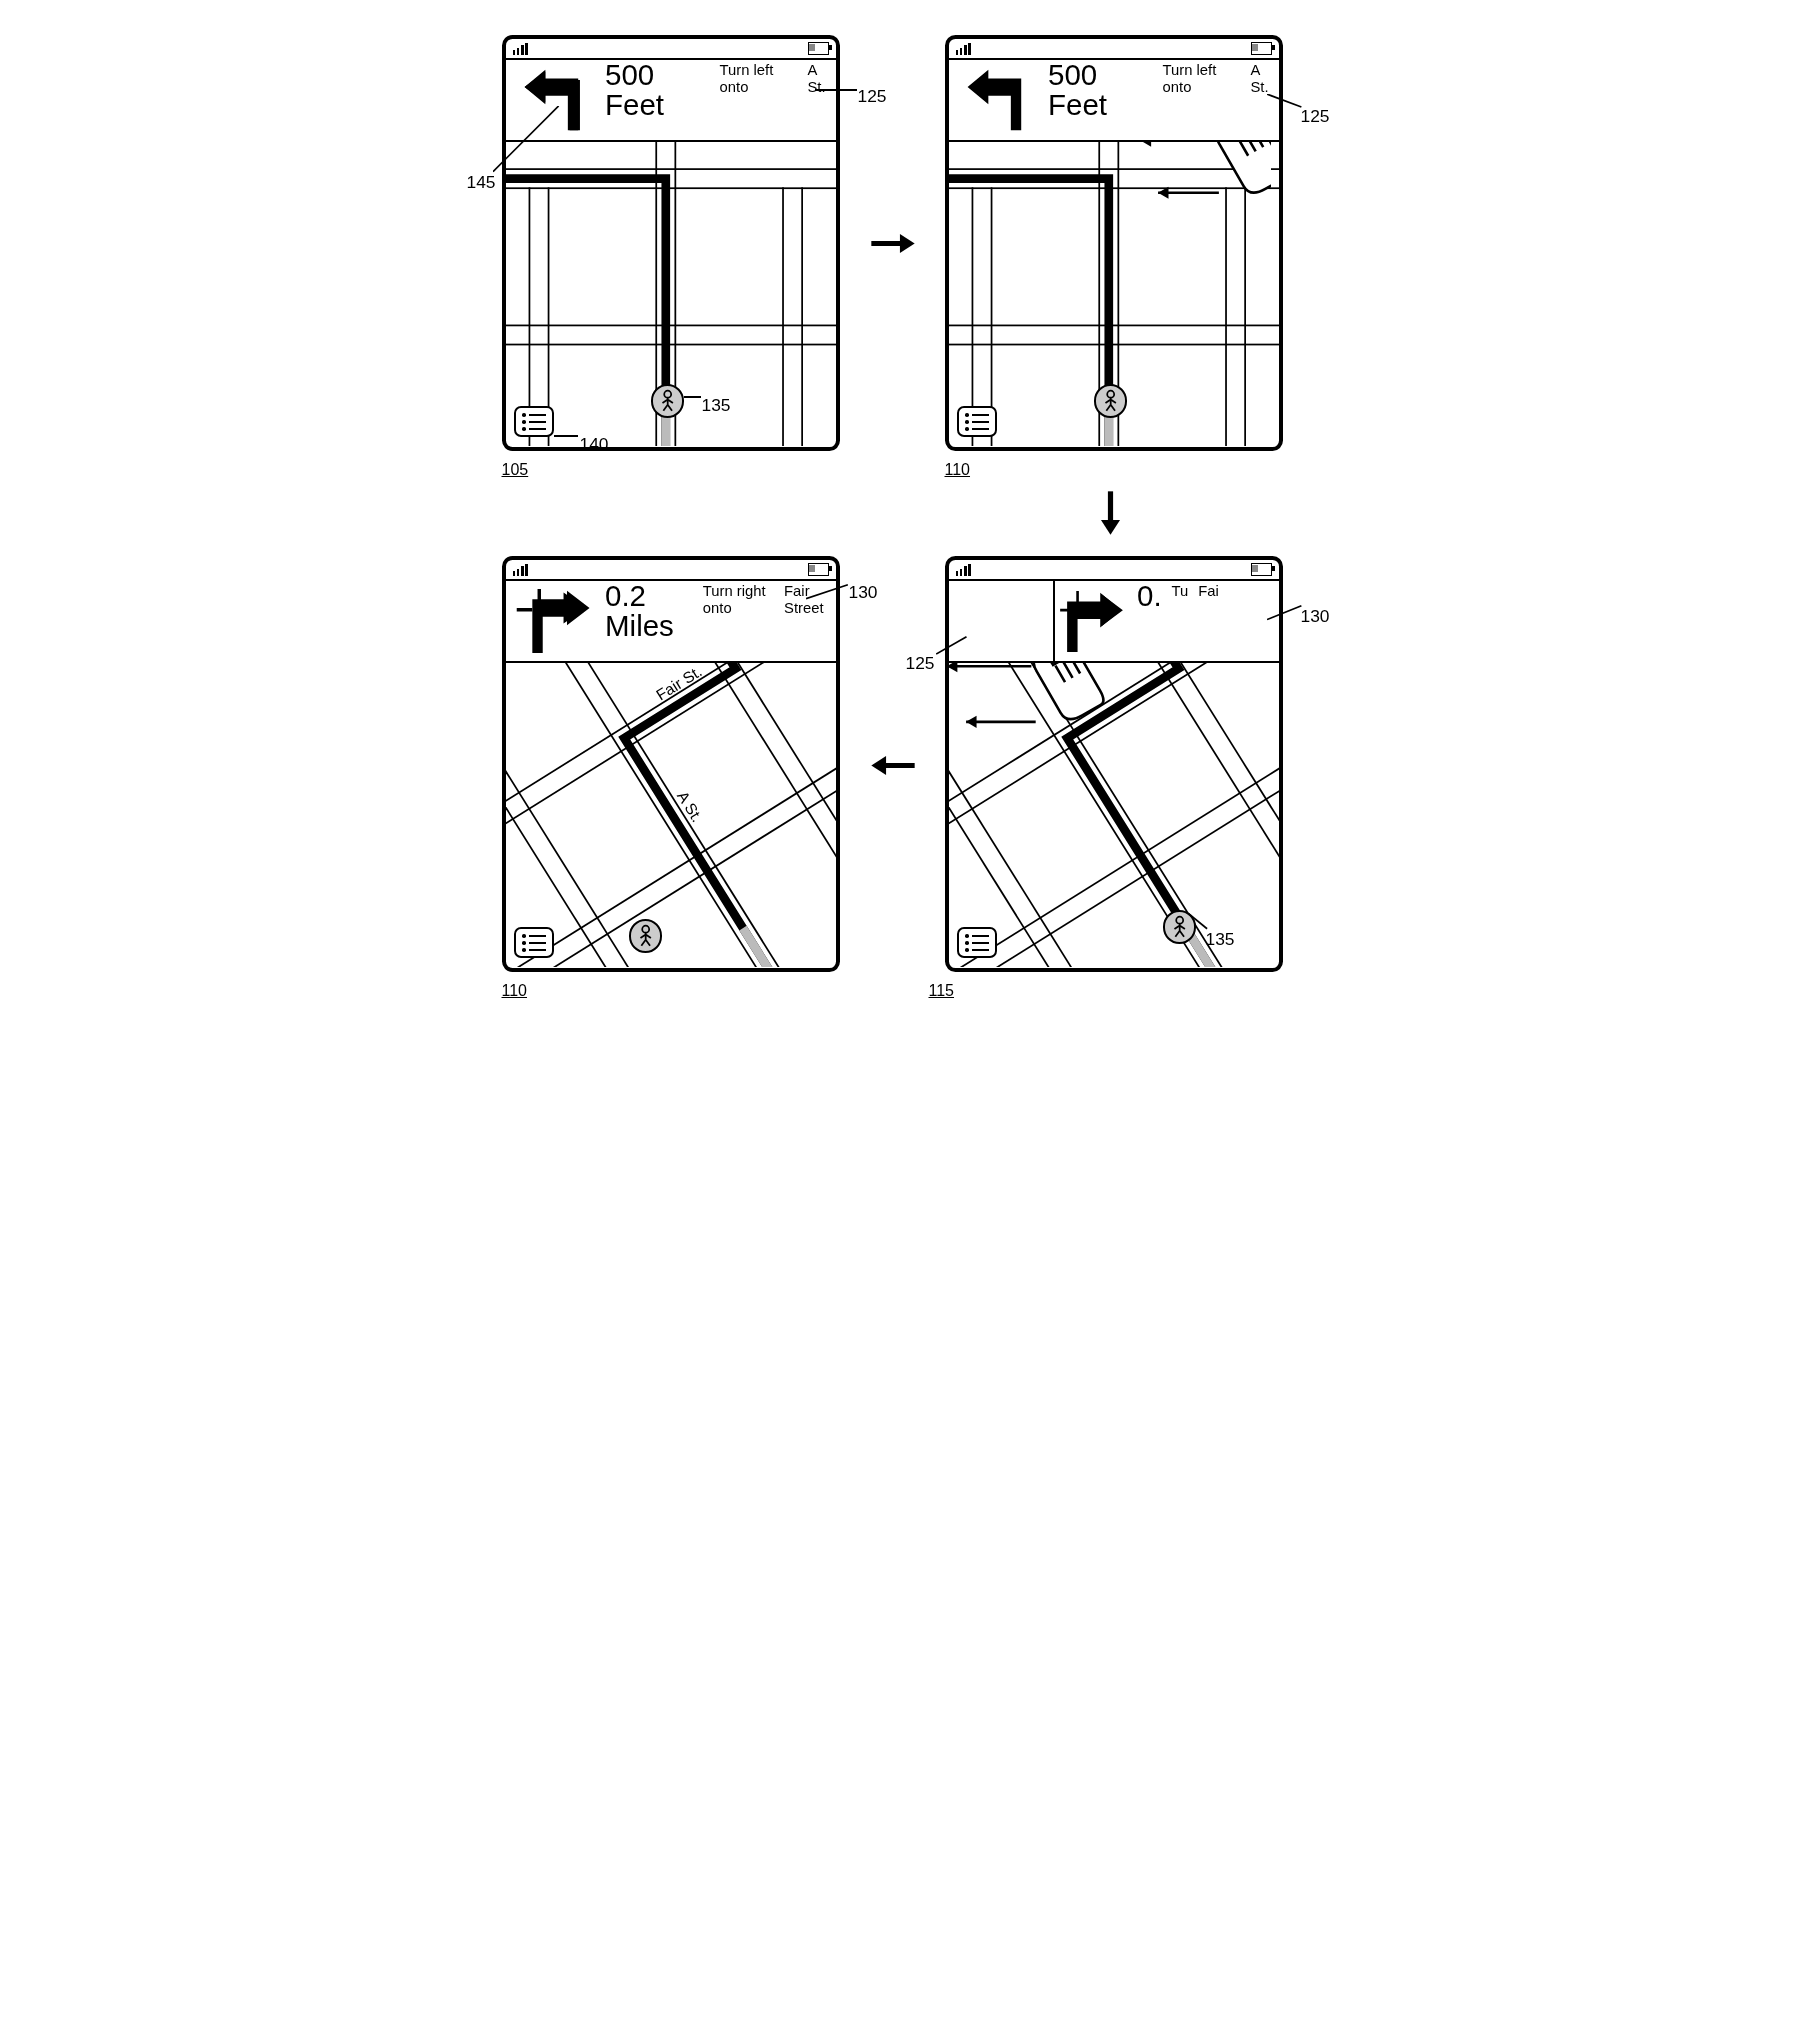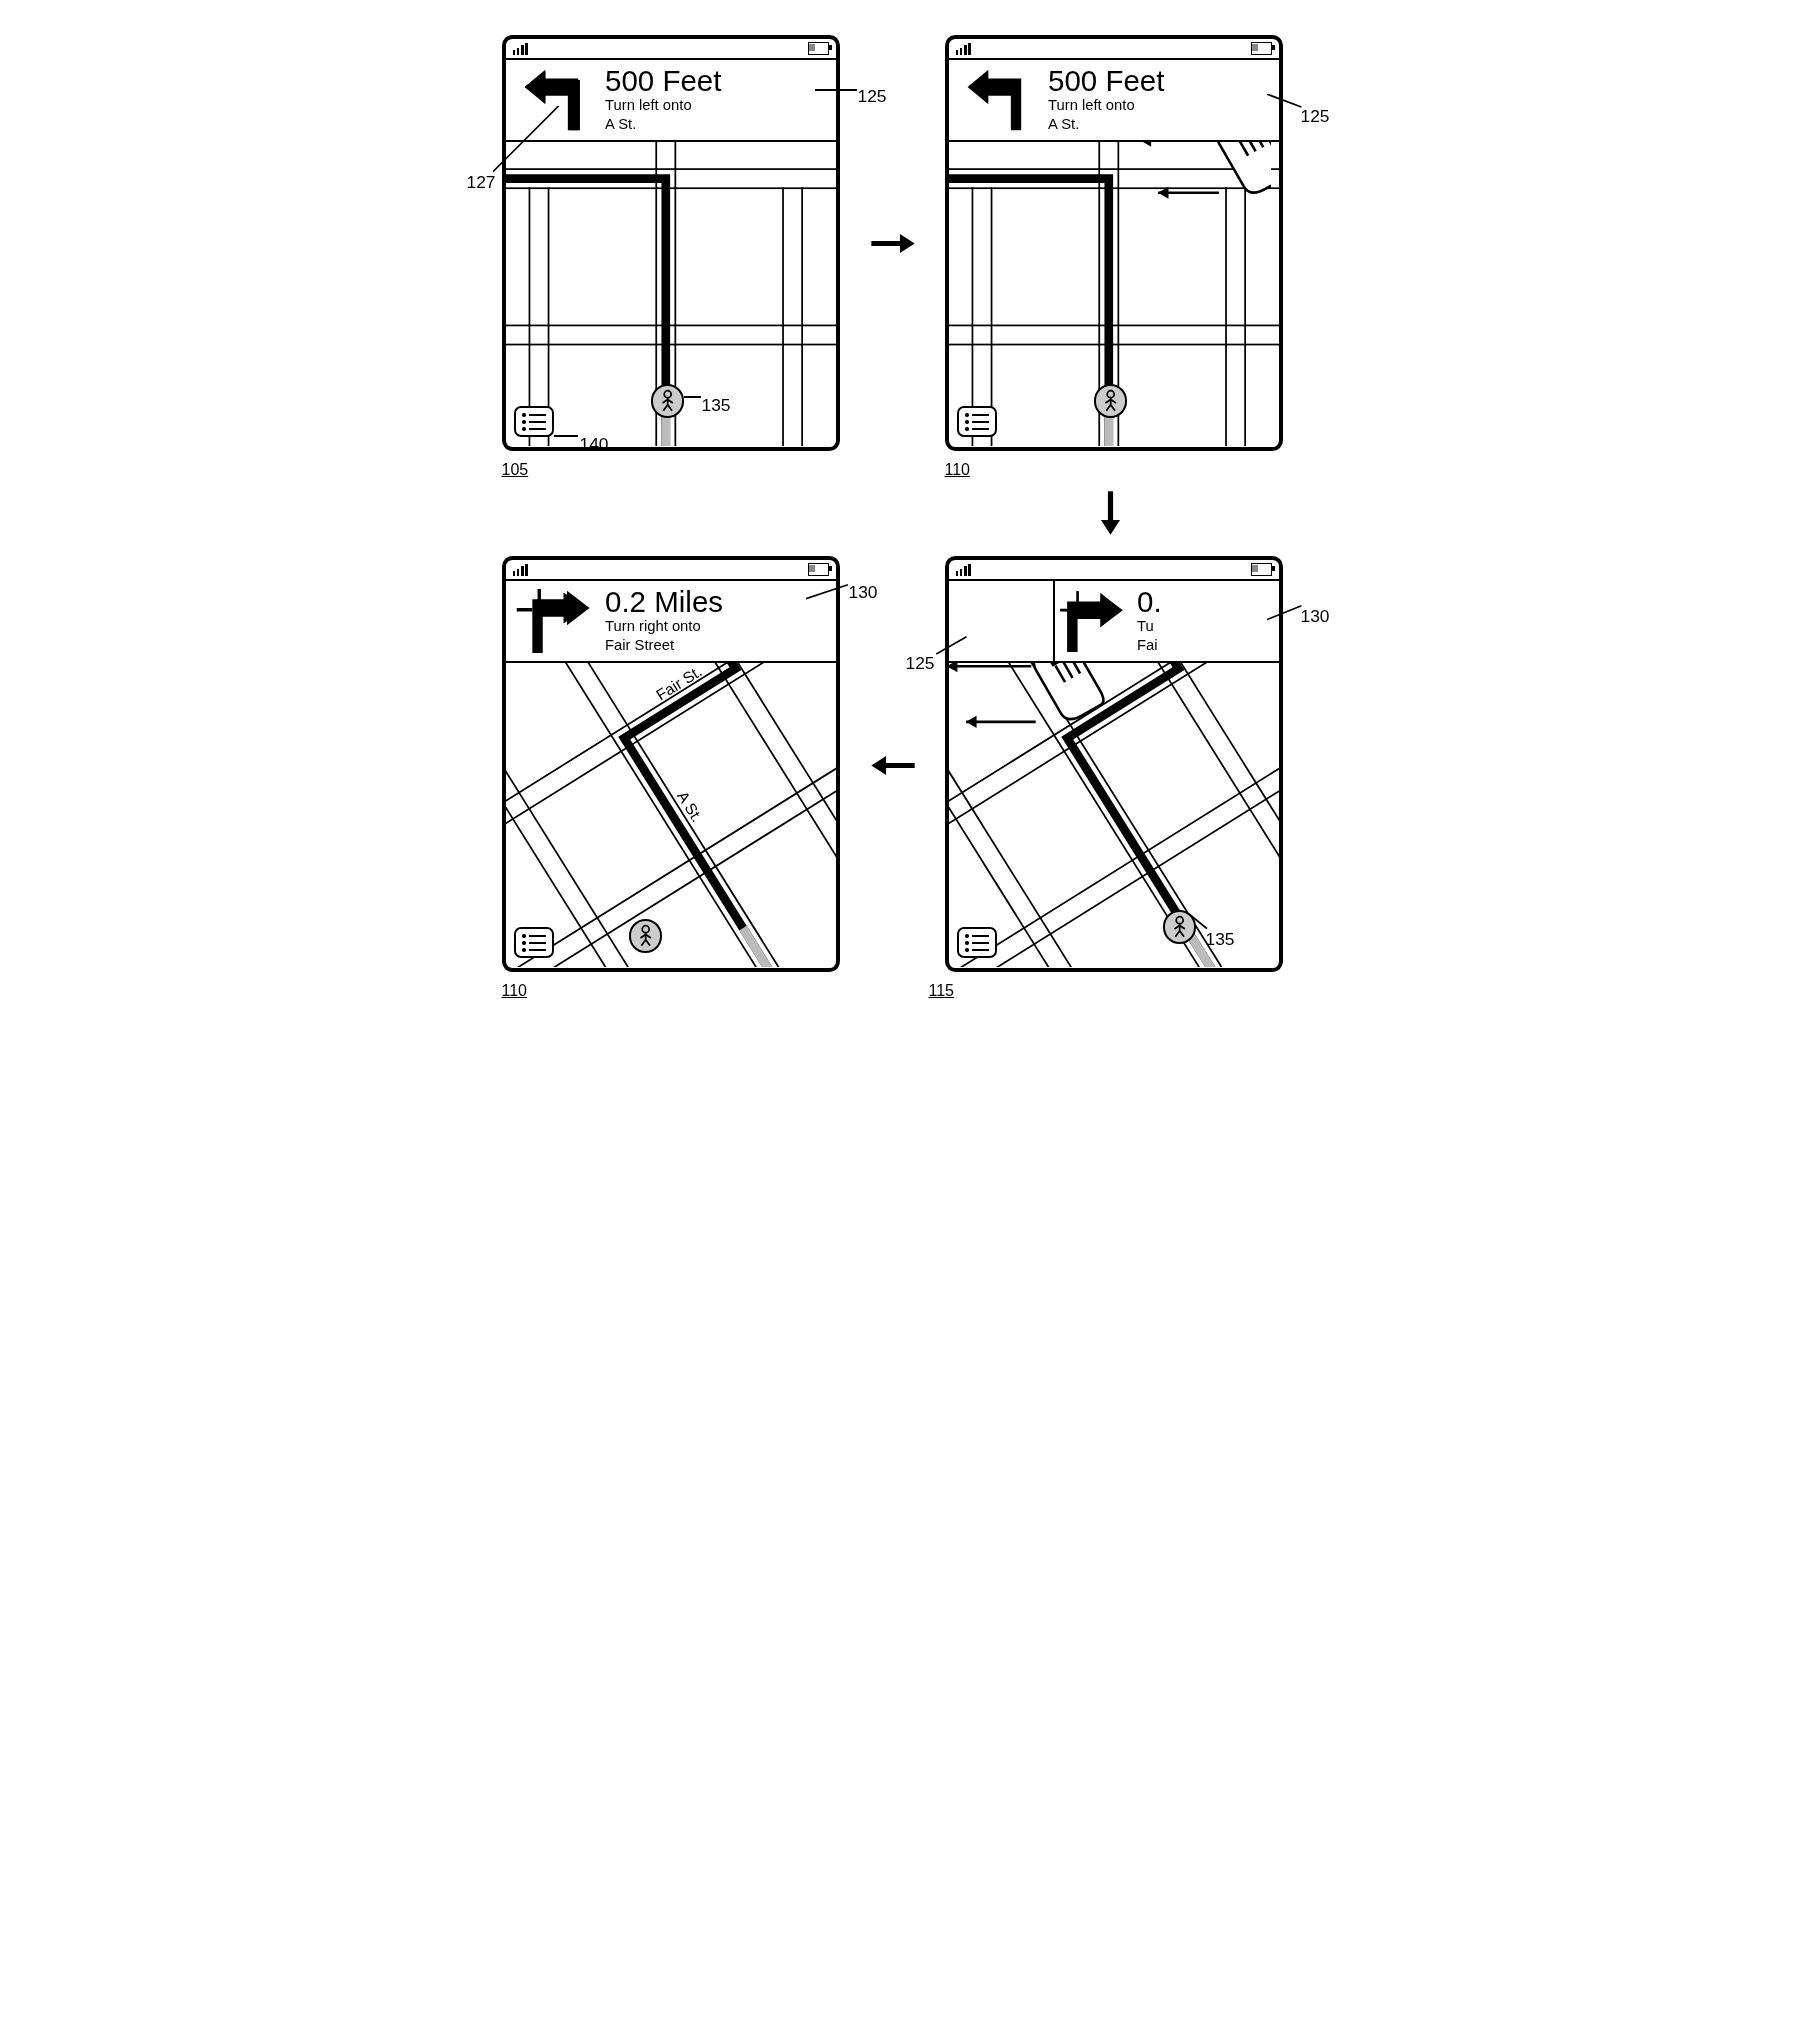--- a/index.html
+++ b/index.html
@@ -74,23 +74,23 @@
   }
   .banner .arrow-area {
     width: 96px;
     display:flex;
     align-items:center;
     justify-content:center;
   }
   .banner .text-area {
     flex:1;
     display:flex;
-    flex-direction:column;
-    justify-content:center;
+    flex-direction:row;
     padding-left:3.5px;
+    gap:10px;
   }
   .banner .dist {
     font-size: 29.5px;
     font-weight: 400;
     line-height: 1;
   }
   .banner .instr {
     font-size: 14.8px;
     line-height: 1.2;
     margin-top: 1.7px;
@@ -473,21 +473,21 @@
     <polygon points="20,55 9,38 31,38" fill="#000"></polygon>
   </svg>
   <svg class="flow-arrow" style="left:400px; top:713px;" width="52" height="35" viewBox="0 0 60 40">
     <line x1="55" y1="20" x2="18" y2="20" stroke="#000" stroke-width="6"></line>
     <polygon points="5,20 22,9 22,31" fill="#000"></polygon>
   </svg>
 
   <div class="ref-label" style="left:391px; top:43px;">125</div>
   <div class="leader" style="left:348px; top:54px; width:42px; height:1.7px;"></div>
 
-  <div class="ref-label" style="left:0px; top:129px;">127</div>
+  <div class="ref-label" style="left:0px; top:129px;">145</div>
   <svg style="position:absolute; left:26px; top:71px;" width="70" height="70" viewBox="0 0 80 80">
       <line x1="0" y1="75" x2="75" y2="0" stroke="#000" stroke-width="2"></line>
     </svg>
 
   <div class="ref-label" style="left:235px; top:352px;">135</div>
   <div class="leader" style="left:217px; top:361px; width:17.4px; height:1.7px;"></div>
 
   <div class="ref-label" style="left:113px; top:391px;">140</div>
   <div class="leader" style="left:87px; top:400px; width:24px; height:1.7px;"></div>
 

